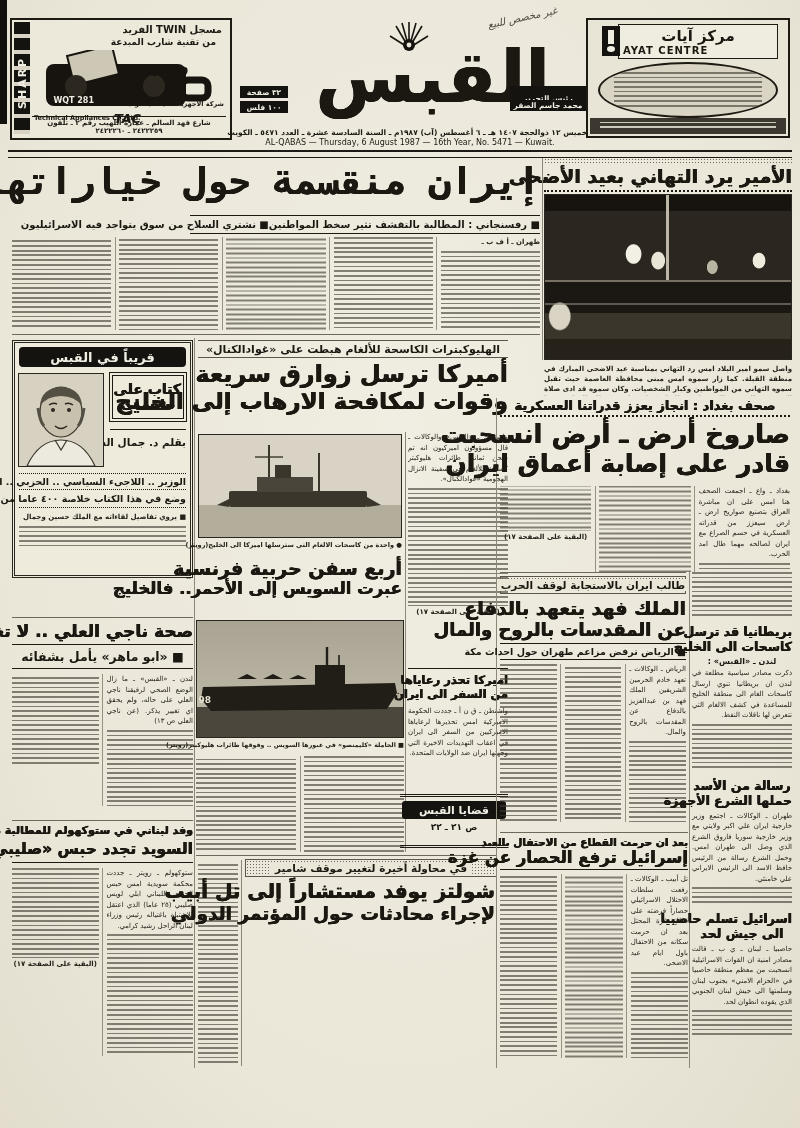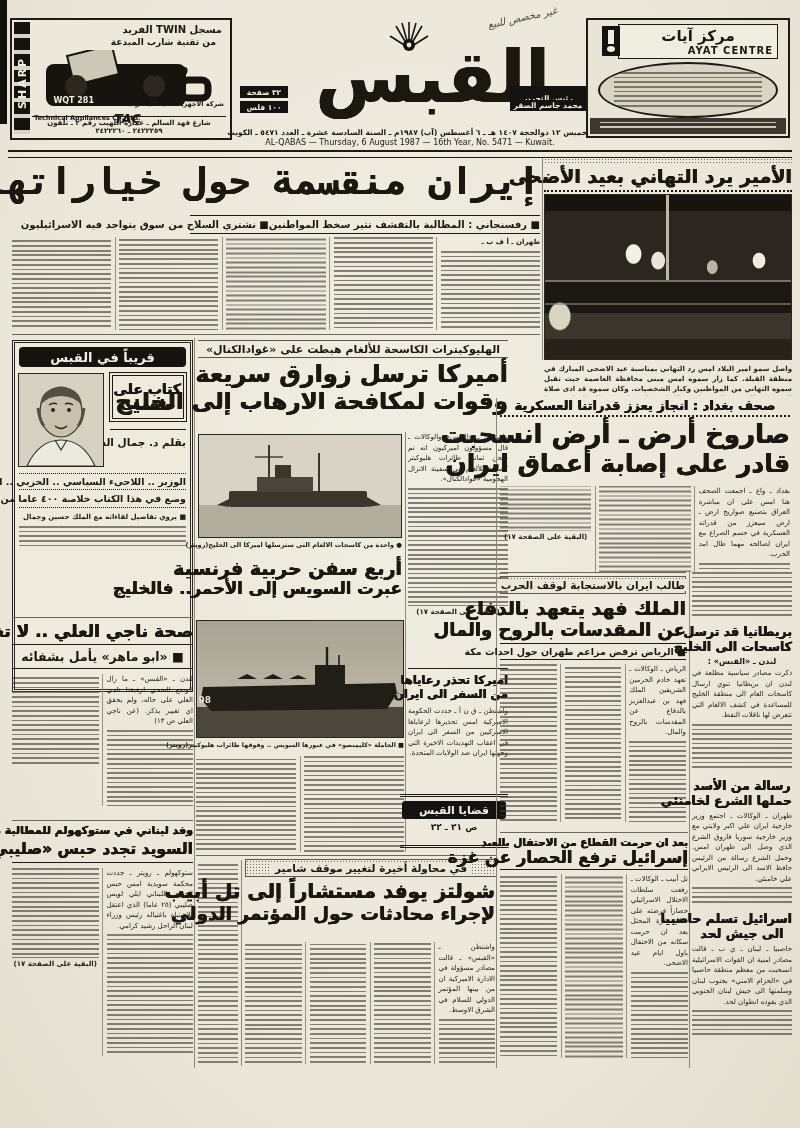--- a/index.html
+++ b/index.html
@@ -80,21 +80,21 @@
     <div class="abs invbar b" style="left:4px;top:87px;width:48px;height:12px;font-size:7.5px;">١٠٠ فلس</div>
     <div class="abs invbar b" style="right:-2px;top:72px;width:76px;height:24px;font-size:7.5px;text-align:right;">رئيس التحرير</div>
     <div class="abs invbar b" style="right:-2px;top:86px;width:76px;height:11px;font-size:7.5px;">محمد جاسم الصقر</div>
   </div>
   <div class="abs ctr b" style="left:212px;top:128px;width:396px;font-size:7.5px;">الخميس ١٢ ذوالحجة ١٤٠٧ هـ ـ ٦ أغسطس (آب) ١٩٨٧م ـ السنة السادسة عشرة ـ العدد ٥٤٧١ ـ الكويت</div>
   <div class="abs ctr" style="left:212px;top:138px;width:396px;font-size:8px;direction:ltr;">AL-QABAS — Thursday, 6 August 1987 — 16th Year, No. 5471 — Kuwait.</div>
 
   <div class="abs" style="left:586px;top:18px;width:204px;height:120px;border:2px solid #1d1a14;background:#e9e5d6;box-sizing:border-box;">
     <div class="abs" style="right:10px;top:4px;width:150px;border:1px solid #1d1a14;padding:2px 4px;background:#efece0;">
       <div class="b nw" style="font-size:15px;text-align:center;">مركز آيات</div>
-      <div class="b nw" style="font-size:10px;text-align:right;direction:ltr;letter-spacing:1px;">AYAT CENTRE</div>
+      <div class="b nw" style="font-size:10px;text-align:left;direction:ltr;letter-spacing:1px;">AYAT CENTRE</div>
     </div>
     <div class="abs" style="left:14px;top:6px;width:18px;height:30px;background:#15130f;">
       <div style="position:absolute;left:6px;top:4px;width:6px;height:14px;background:#efece0;"></div>
       <div style="position:absolute;left:5px;top:20px;width:8px;height:6px;border-radius:50%;background:#efece0;"></div>
     </div>
     <div class="abs" style="left:10px;right:10px;top:42px;height:52px;border:2px solid #1d1a14;border-radius:50%;background:#d9d4c3;overflow:hidden;">
       <div class="g" style="position:absolute;left:14px;right:14px;top:8px;bottom:8px;"></div>
     </div>
     <div class="abs" style="left:2px;right:2px;bottom:2px;height:16px;background:#3c382f;">
       <div class="gw" style="position:absolute;left:10px;right:10px;top:4px;bottom:4px;"></div>
@@ -125,21 +125,21 @@
   </div>
   <div class="abs cols" style="left:12px;top:237px;width:528px;height:93px;column-count:5;">
     <p class="snip b">طهران ـ أ ف ب ـ</p>
     <div class="g" style="height:452px;"></div>
   </div>
   <div class="hr" style="left:12px;top:334px;width:528px;"></div>
   <div class="vr" style="left:542px;top:158px;height:202px;"></div>
 
   <div class="vr" style="left:194px;top:338px;height:730px;"></div>
 
-  <div class="abs" style="left:12px;top:340px;width:181px;height:352px;border:3px double #2a2720;background:#eeeadc;box-sizing:border-box;padding:4px;">
+  <div class="abs" style="left:12px;top:340px;width:181px;height:238px;border:3px double #2a2720;background:#eeeadc;box-sizing:border-box;padding:4px;">
     <div class="invbar b" style="height:20px;border-radius:4px;font-size:13px;">قريباً في القبس</div>
     <div style="display:flex;gap:6px;margin-top:6px;align-items:flex-start;">
       <div style="width:76px;">
         <div style="border:1px solid #1d1a14;box-shadow:0 0 0 2px #eeeadc,0 0 0 3px #1d1a14;padding:5px 2px;margin:2px;">
           <div class="fat nw ctr" style="font-size:14px;">كتاب على</div>
           <div class="fat nw ctr" style="font-size:14px;">حلقــات</div>
         </div>
         <div class="b nw" style="font-size:10.5px;margin-top:10px;border-top:1px solid #1d1a14;padding-top:6px;text-align:right;">بقلم د. جمال الشاعر</div>
       </div>
       <div class="photo" style="width:86px;height:94px;background:#d9d4c3;">
@@ -263,24 +263,20 @@
   </div>
 
   <div class="hr" style="left:196px;top:855px;width:300px;"></div>
   <div class="abs halftone kickbar" style="left:245px;top:859px;width:250px;height:16px;">
     <span class="b nw" style="font-size:10.5px;background:#eae6d8;padding:0 4px;">في محاولة أخيرة لتغيير موقف شامير</span>
   </div>
   <div class="abs" style="left:245px;top:879px;width:250px;">
     <div class="fat nw ctr" style="font-size:20px;">شولتز يوفد مستشاراً إلى تل أبيب</div>
     <div class="fat nw ctr" style="font-size:18.5px;">لإجراء محادثات حول المؤتمر الدولي</div>
   </div>
-  <div class="abs cols" style="left:245px;top:942px;width:250px;height:122px;column-count:4;">
-    <p class="snip">واشنطن ـ «القبس» ـ قالت مصادر مسؤولة في الادارة الاميركية ان من بينها المؤتمر الدولي للسلام في الشرق الاوسط.</p>
-    <div class="g" style="height:420px;"></div>
-  </div>
 
   <div class="vr" style="left:496px;top:398px;height:670px;"></div>
 
   <div class="abs" style="left:500px;top:398px;width:290px;">
     <div class="fat nw ctr" style="font-size:13px;border-bottom:2px dotted #1d1a14;padding-bottom:2px;">صحف بغداد : انجاز يعزز قدراتنا العسكرية</div>
     <div class="fat nw ctr" style="font-size:26px;margin-top:2px;">صاروخ أرض ـ أرض انسحبت</div>
     <div class="fat nw ctr" style="font-size:25px;">قادر على إصابة أعماق ايران</div>
     <div class="cols" style="height:86px;column-count:3;margin-top:8px;">
       <p class="snip">بغداد ـ واع ـ اجمعت الصحف هنا امس على ان مباشرة العراق بتصنيع صواريخ ارض ـ ارض سيعزز من قدراته العسكرية في حسم الصراع مع ايران لصالحه مهما طال امد الحرب.</p>
       <div class="g" style="height:140px;"></div>
@@ -314,21 +310,21 @@
 
   <div class="vr" style="left:689px;top:572px;height:496px;"></div>
   <div class="abs" style="left:692px;top:572px;width:100px;">
     <div class="g" style="height:44px;"></div>
     <div class="fat nw ctr" style="font-size:12.5px;margin-top:8px;">بريطانيا قد ترسل</div>
     <div class="fat nw ctr" style="font-size:12.5px;">كاسحات الى الخليج</div>
     <div class="b ctr" style="font-size:8px;margin-top:3px;">لندن ـ «القبس» :</div>
     <p class="snip" style="margin-top:2px;">ذكرت مصادر سياسية مطلعة في لندن ان بريطانيا تنوي ارسال كاسحات الغام الى منطقة الخليج للمساعدة في كشف الالغام التي تتعرض لها ناقلات النفط.</p>
     <div class="g" style="height:46px;"></div>
     <div class="fat nw ctr" style="font-size:12.5px;margin-top:8px;text-align:center;">رسالة من الأسد</div>
-    <div class="fat nw ctr" style="font-size:12.5px;">حملها الشرع لخامنئي</div>
+    <div class="fat nw ctr" style="font-size:12.5px;">حملها الشرع الأجهزة</div>
     <p class="snip" style="margin-top:3px;">طهران ـ الوكالات ـ اجتمع وزير خارجية ايران علي اكبر ولايتي مع وزير خارجية سوريا فاروق الشرع الذي وصل الى طهران امس. وحمل الشرع رسالة من الرئيس حافظ الاسد الى الرئيس الايراني علي خامنئي.</p>
     <div class="g" style="height:16px;"></div>
     <div class="fat nw ctr" style="font-size:12.5px;margin-top:8px;">اسرائيل تسلم حاصبيا</div>
     <div class="fat nw ctr" style="font-size:12.5px;">الى جيش لحد</div>
     <p class="snip" style="margin-top:3px;">حاصبيا ـ لبنان ـ ي ب ـ قالت مصادر امنية ان القوات الاسرائيلية انسحبت من معظم منطقة حاصبيا في «الحزام الامني» بجنوب لبنان وسلمتها الى جيش لبنان الجنوبي الذي يقوده انطوان لحد.</p>
     <div class="g" style="height:28px;"></div>
   </div>
 
 </div>
 

